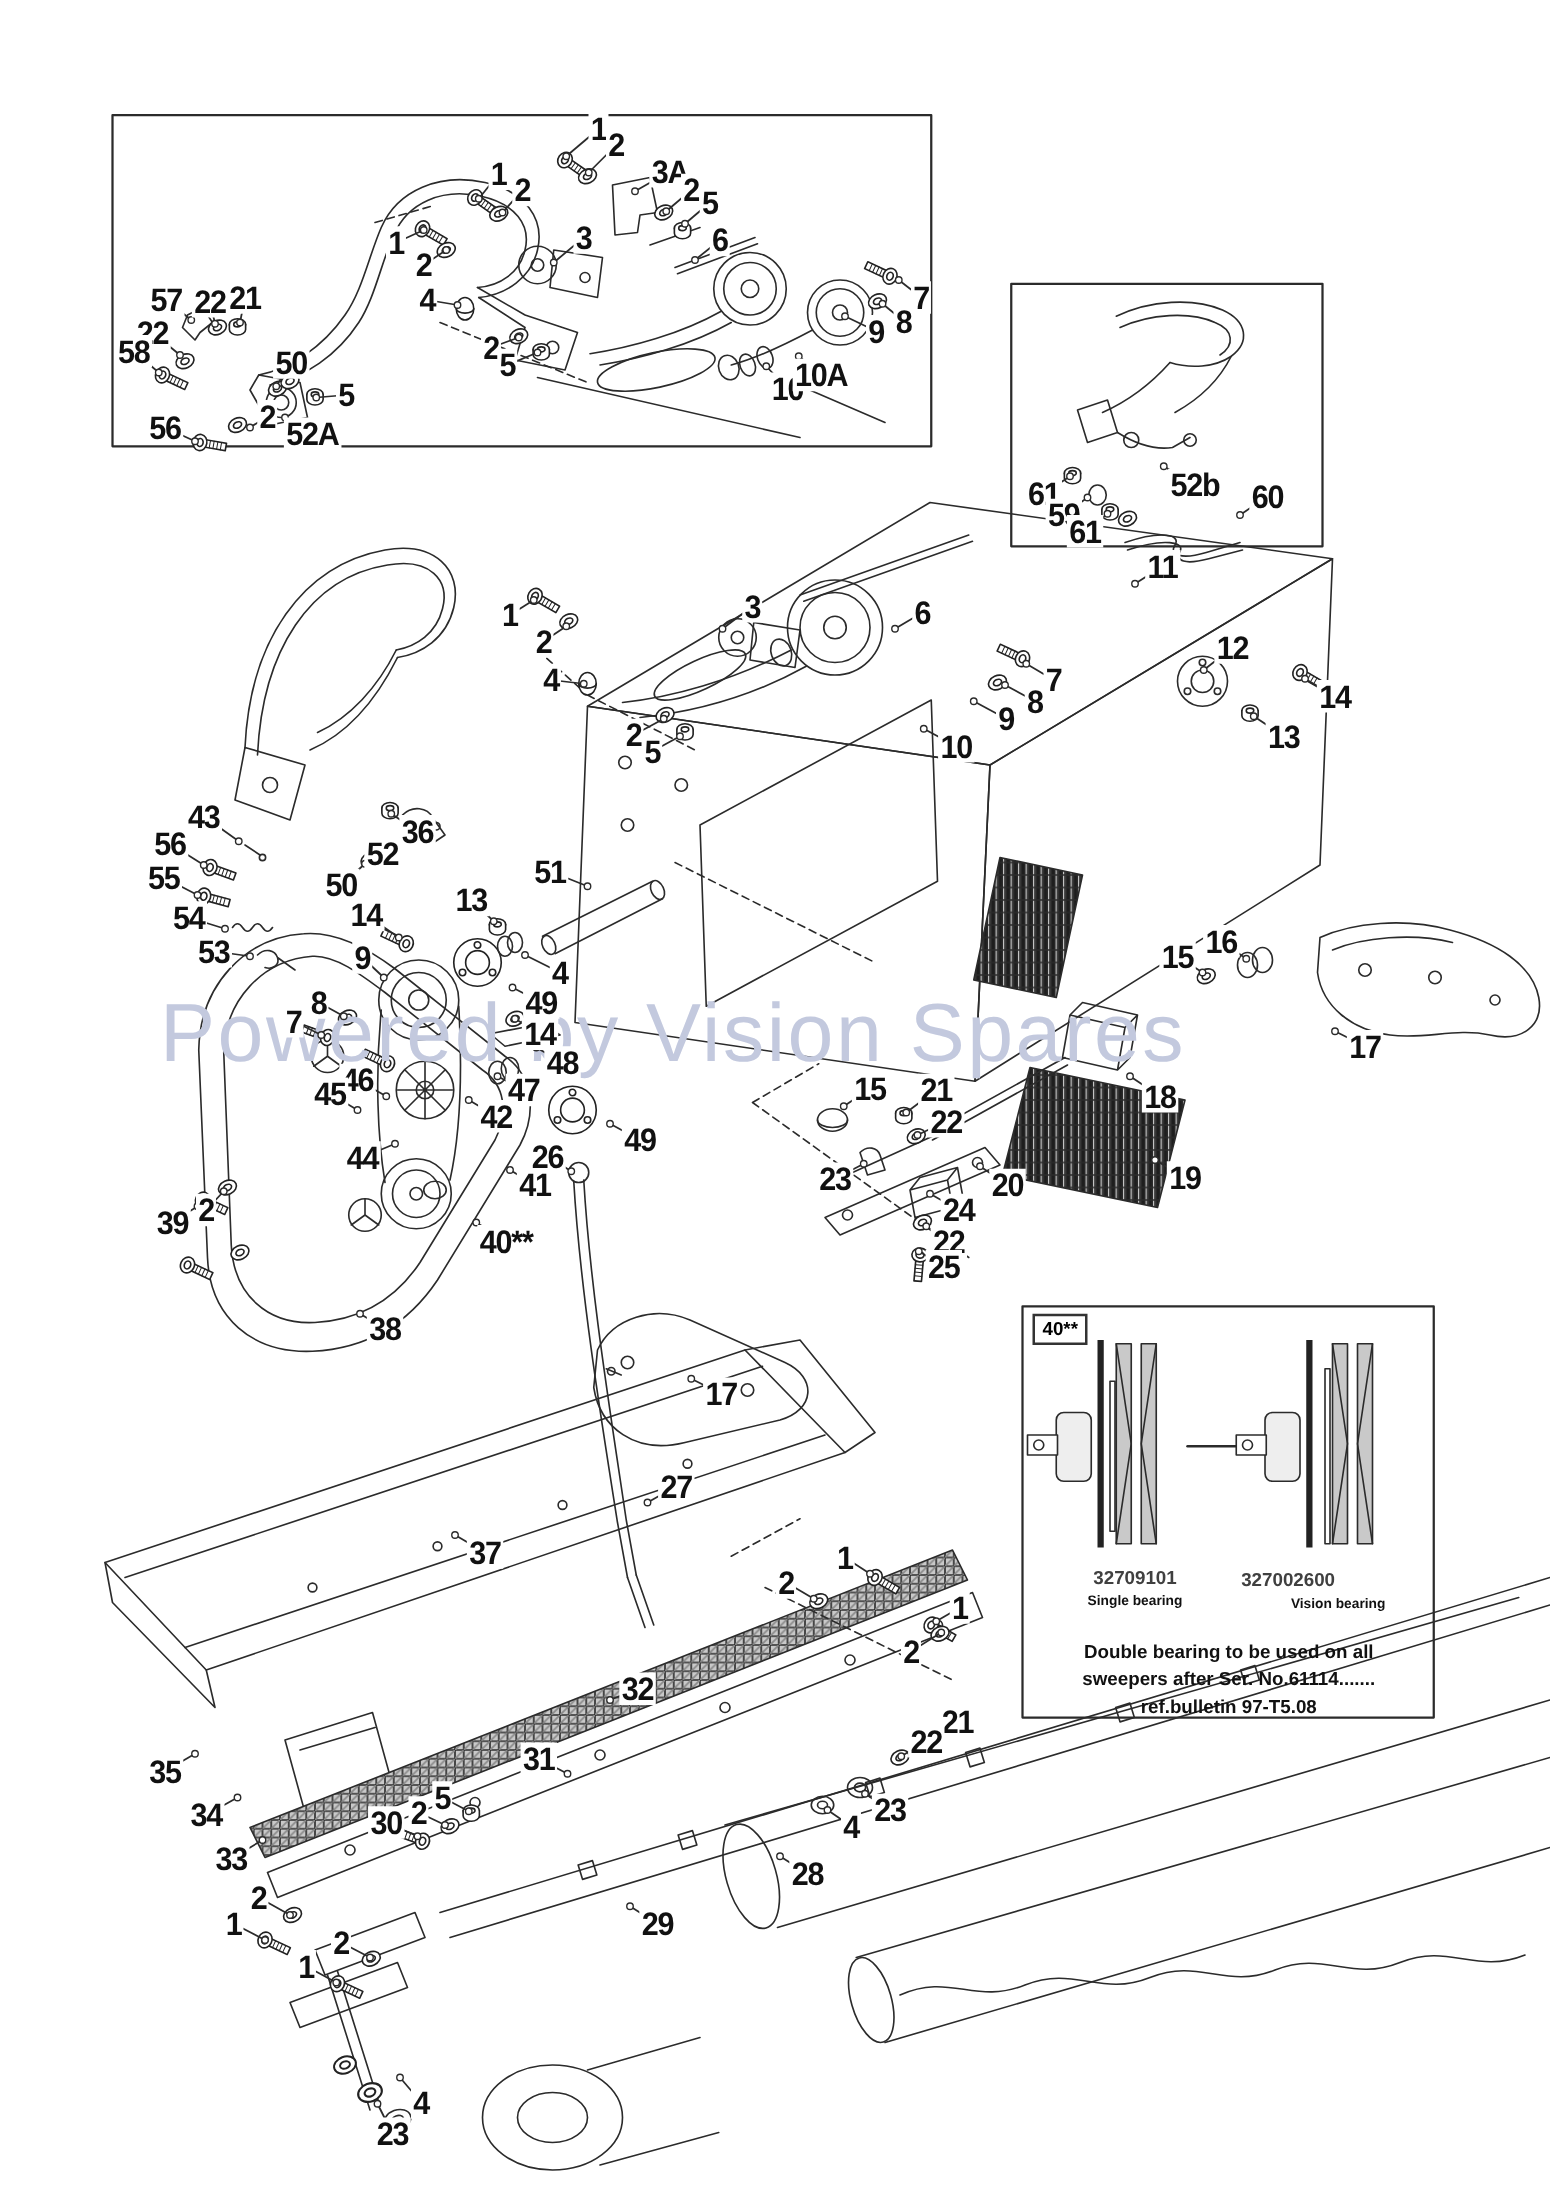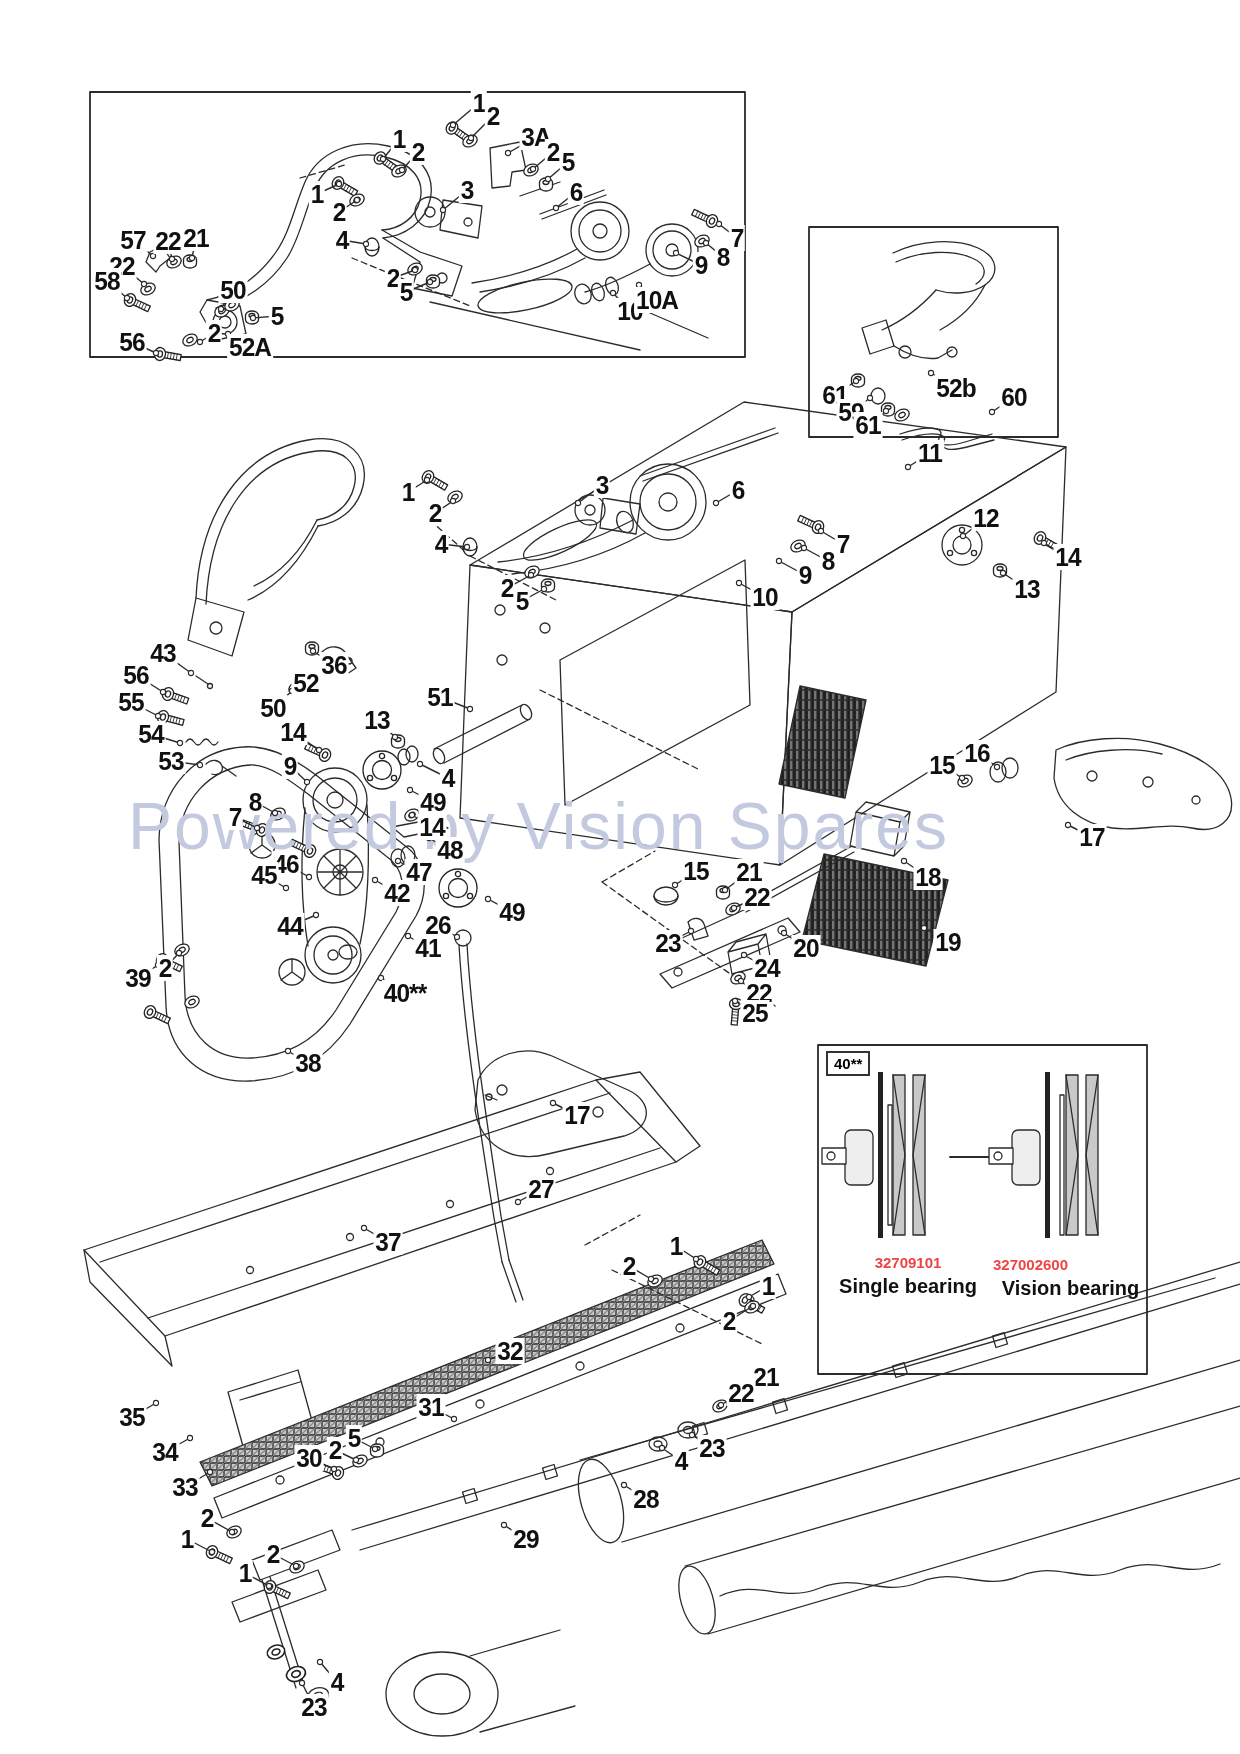--- a/index.html
+++ b/index.html
@@ -8,22 +8,22 @@
   #art,#leaders{position:absolute;left:0;top:0;}
   #leaders line{stroke:#2b2b2b;stroke-width:1.4;}
   #leaders circle{stroke:#2b2b2b;stroke-width:1.1;fill:#fff;}
   .callout{position:absolute;transform:translate(-50%,-50%) scaleX(.94);
            font-weight:700;font-size:26px;line-height:1;color:#111;
            background:#fff;padding:0 2px;white-space:nowrap;letter-spacing:-1px;}
   .wm{position:absolute;left:128px;top:788px;font-size:66px;font-weight:400;
       letter-spacing:2px;color:#c3c9de;white-space:nowrap;}
   .db-tag{position:absolute;left:826px;top:1051px;border:2px solid #333;background:#fff;
           font-weight:700;font-size:15px;padding:2px 6px;}
-  .db-num{position:absolute;font-weight:700;font-size:15px;text-align:center;color:#ef4444;}
-  .db-cap{position:absolute;font-weight:700;font-size:20px;text-align:center;color:#111;}
+  .db-num{position:absolute;font-weight:700;font-size:15px;text-align:center;color:#404040;}
+  .db-cap{position:absolute;font-weight:700;font-size:11px;text-align:center;color:#111;}
   .db-note{position:absolute;left:831px;top:1311px;width:304px;text-align:center;
            font-weight:700;font-size:15px;line-height:22px;color:#111;}
 </style>
 </head>
 <body>
 
 <div id="stage">
 
   <svg id="art" width="1240" height="1754" viewBox="0 0 1240 1754" style="fill:none;stroke:#2b2b2b;stroke-width:1.3;stroke-linejoin:round;stroke-linecap:round;">
     <defs>
@@ -705,14 +705,19 @@
       <span class="callout" style="left: 245px; top: 1573px;">1</span>
       <span class="callout" style="left: 337px; top: 1682px;">4</span>
       <span class="callout" style="left: 314px; top: 1707px;">23</span>
     </div>
 
   <div class="db-tag">40**</div>
   <div class="db-num" style="left:828px;top:1254px;width:160px;">32709101</div>
   <div class="db-cap" style="left:828px;top:1275px;width:160px;">Single bearing</div>
   <div class="db-num" style="left:948px;top:1256px;width:165px;">327002600</div>
   <div class="db-cap" style="left:988px;top:1277px;width:165px;">Vision bearing</div>
+  <div class="db-note">
+    <div>Double bearing to be used on all</div>
+    <div>sweepers after Ser. No.61114.......</div>
+    <div>ref.bulletin 97-T5.08</div>
+  </div>
 
 </div>
 
 </body></html>

